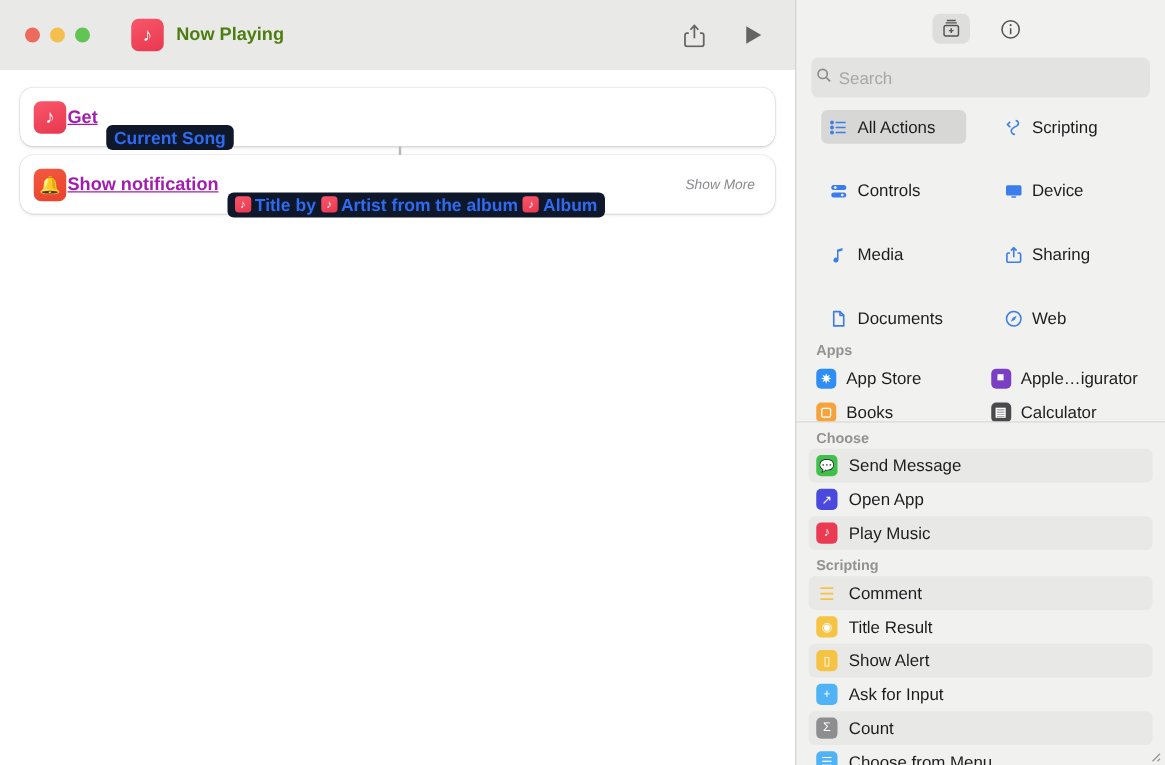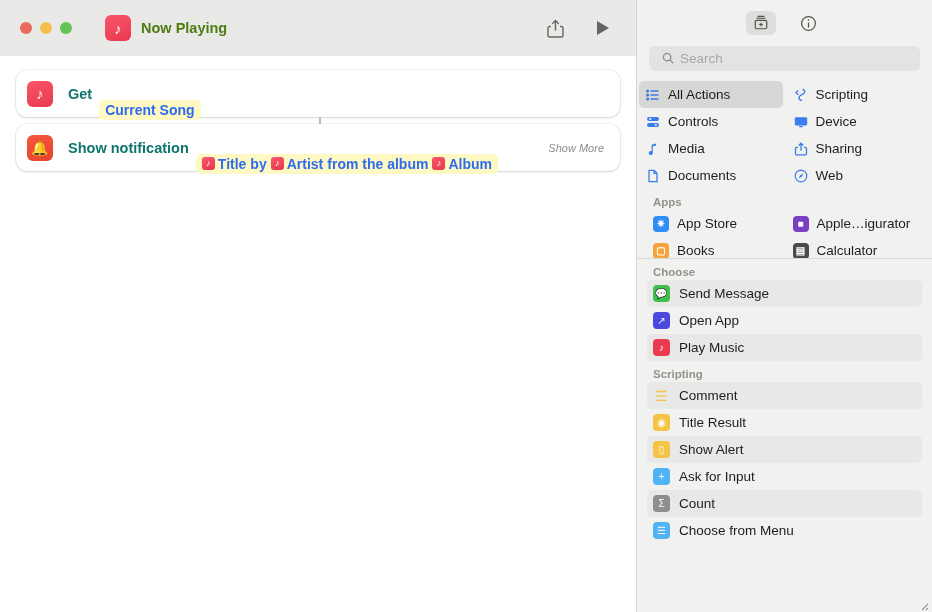--- a/index.html
+++ b/index.html
@@ -54,24 +54,24 @@
   #card-get { top: 14px; height: 47px; }
   #card-notify { top: 68px; height: 47px; }
 
   .act-icon {
     width: 26px; height: 26px; border-radius: 6px; margin-left: 11px; flex: 0 0 auto;
     display: flex; align-items: center; justify-content: center; color: #fff; font-size: 15px;
   }
   .act-icon.music { background: linear-gradient(160deg,#f9566a 0%,#e8384f 100%); }
   .act-icon.bell  { background: linear-gradient(160deg,#f4593f 0%,#e8412c 100%); font-size: 14px; }
 
-  .act-label { margin-left: 15px; font-size: 14.5px; font-weight: bold; color: #0f766e; white-space: nowrap; }
+  .act-label { margin-left: 1px; font-size: 14.5px; font-weight: bold; color: #a21caf; white-space: nowrap; text-decoration: underline; }
 
   .token-pill {
-    margin-left: 7px; background: #fef9c3; border-radius: 5px;
+    margin-left: 7px; background: #0f172a; border-radius: 5px;
     padding: 2px 6px; font-size: 14px; font-weight: bold; color: #2e6bf0;
     white-space: nowrap; display: inline-flex; align-items: center; margin-top: 32px;
   }
   .tok-field { display: inline-flex; align-items: center; }
   .tok-chip {
     width: 13px; height: 13px; border-radius: 3px; margin-right: 3px;
     background: linear-gradient(160deg,#f9566a 0%,#e8384f 100%);
     color: #fff; font-size: 9px; line-height: 13px; text-align: center;
     display: inline-block; flex: 0 0 auto;
   }
@@ -91,33 +91,33 @@
   }
   .side-toolbar { height: 46px; display: flex; align-items: center; justify-content: center; gap: 18px; }
   .side-tb-btn {
     width: 30px; height: 24px; border-radius: 6px;
     display: flex; align-items: center; justify-content: center; color: #55534f;
   }
   .side-tb-btn.selected { background: #dededc; }
 
   .search-wrap { padding: 0 12px; }
   .search-box {
-    height: 25px; background: #e3e3e1; border-radius: 6px;
-    display: flex; align-items: center; padding: 0 13px; gap: 6px;
+    height: 32px; background: #e3e3e1; border-radius: 6px;
+    display: flex; align-items: center; padding: 0 4px; gap: 6px;
   }
   .search-box input {
     border: none; outline: none; background: transparent;
     font-family: "Liberation Sans", sans-serif; font-size: 13.5px; color: #1d1d1f; width: 100%;
   }
   .search-box input::placeholder { color: #a7a7a6; }
 
   
   .cat-grid {
-    margin-top: 10px; padding: 0 2px;
-    display: grid; grid-template-columns: 1fr 1fr; column-gap: 4px; row-gap: 0px;
+    margin-top: 10px; padding: 0 20px;
+    display: grid; grid-template-columns: 1fr 1fr; column-gap: 4px; row-gap: 0px; gap: 24px;
   }
   .cat-item {
     display: flex; align-items: center; gap: 7px; height: 27px;
     padding: 0 6px; border-radius: 5px; font-size: 13.5px; color: #1d1d1f;
   }
   .cat-item.selected { background: #d7d7d5; }
   .cat-ico { width: 16px; height: 16px; display: flex; align-items: center; justify-content: center; color: #3b7dea; flex: 0 0 auto; }
 
   .section-head {
     font-size: 11.5px; color: #93928f; font-weight: bold;

